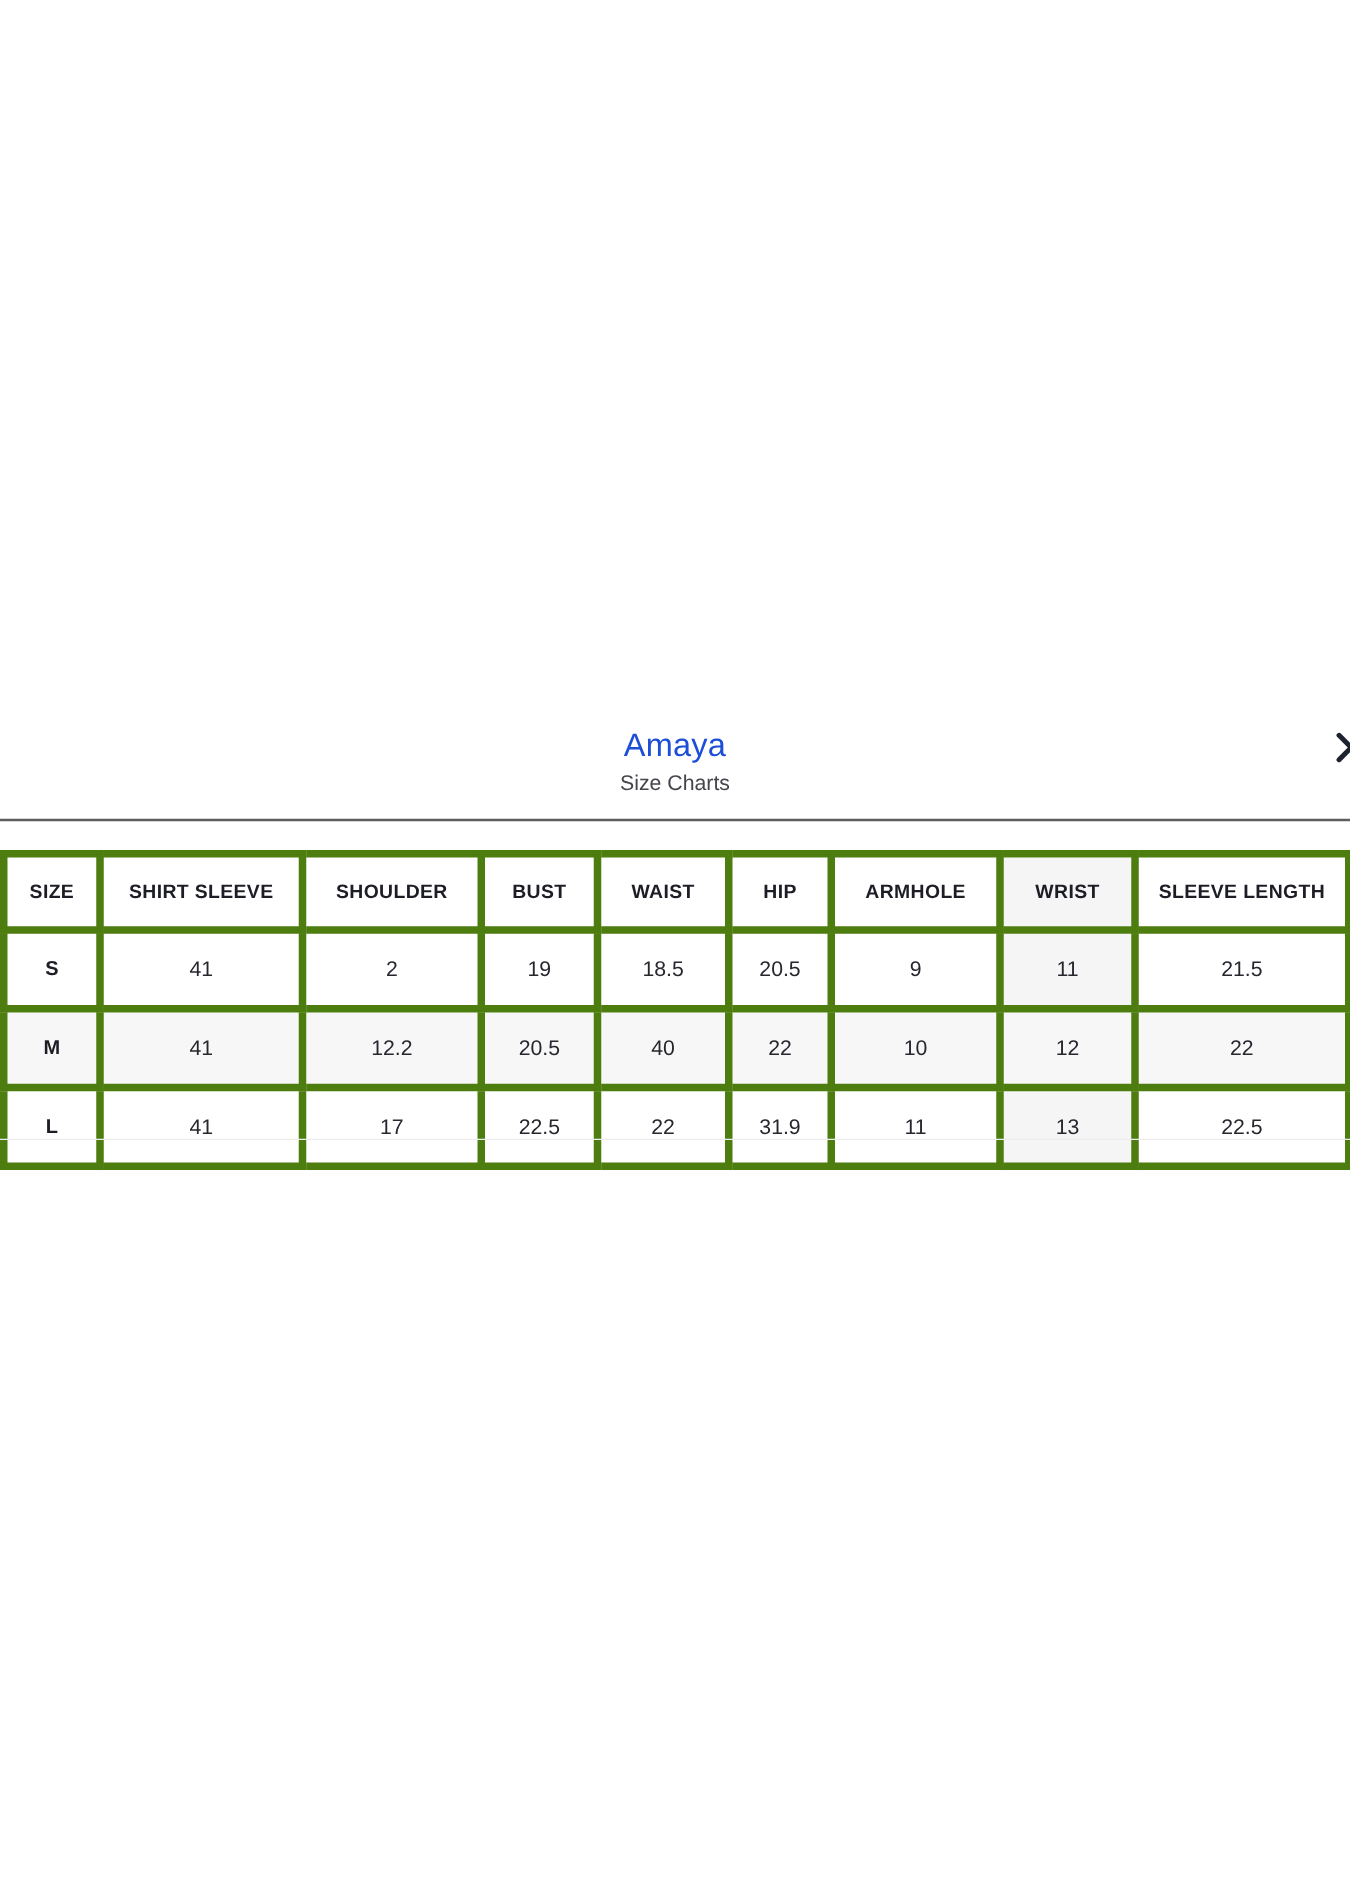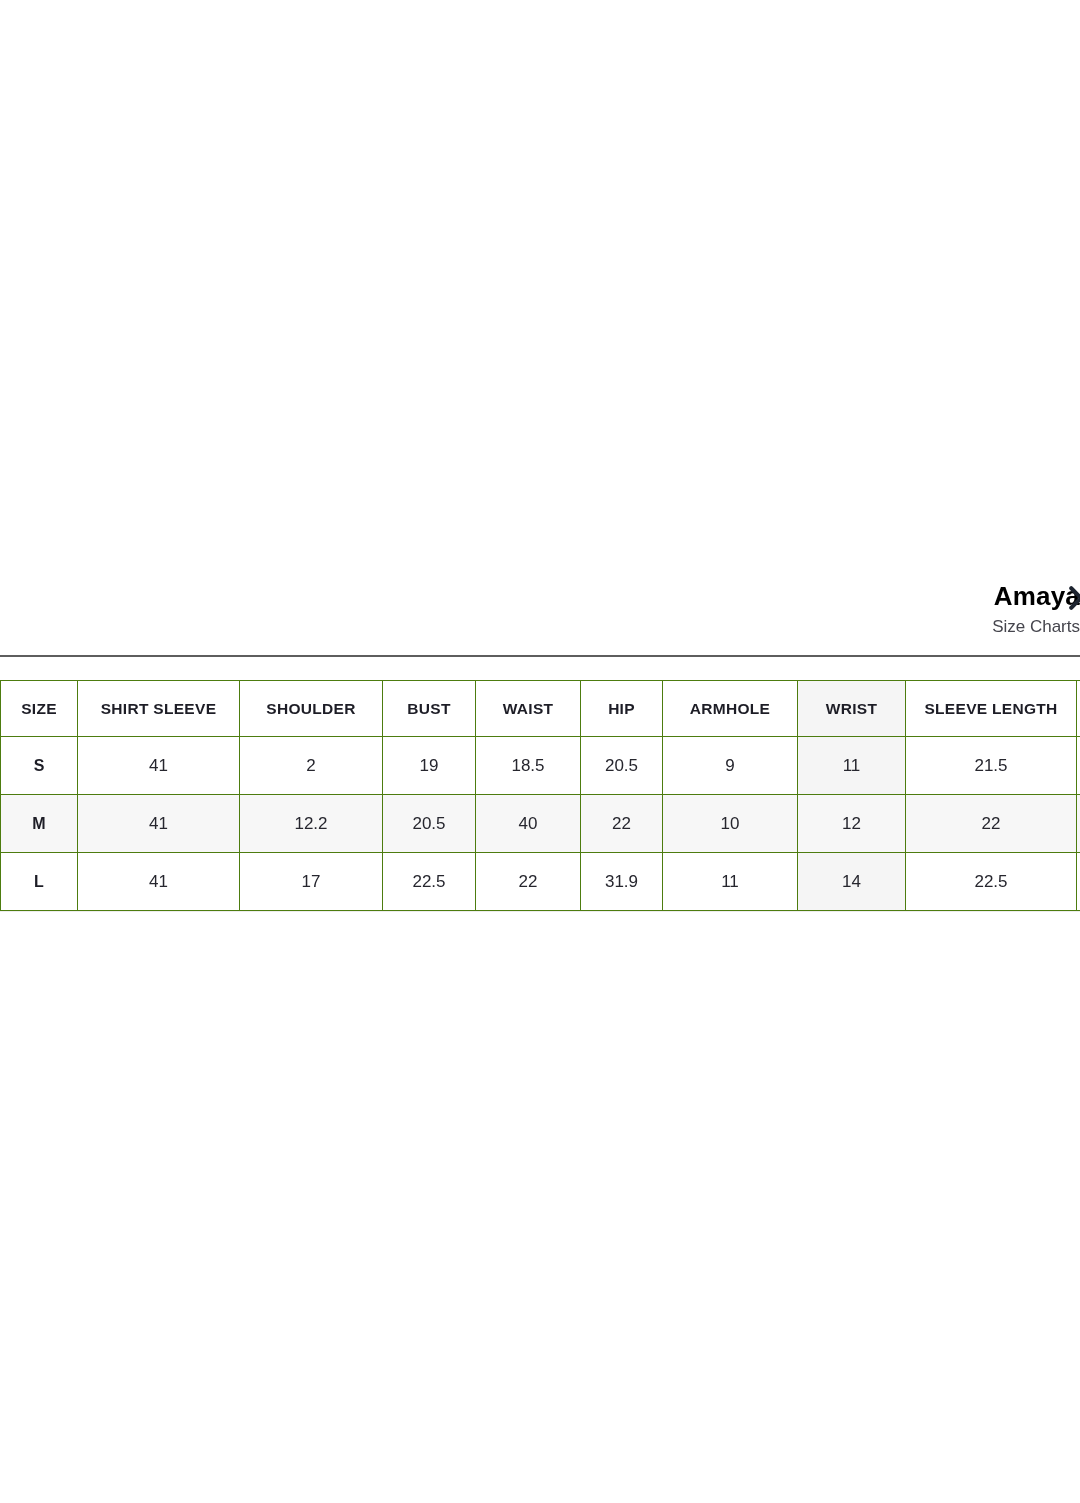--- a/index.html
+++ b/index.html
@@ -2,45 +2,45 @@
 <html><head>
 <meta charset="utf-8">
 <style>
   html,body{margin:0;padding:0;}
   body{
     width:1080px;height:1503px;position:relative;overflow:hidden;
     background:#ffffff;
     font-family:"Liberation Sans","DejaVu Sans",sans-serif;
   }
   .modal-title{
-    position:absolute;top:581px;left:0;width:1080px;text-align:right;
-    font-size:26px;font-weight:700;color:#000000;letter-spacing:.2px;
+    position:absolute;top:581px;left:0;width:1080px;text-align:center;
+    font-size:26px;font-weight:400;color:#1d4ed8;letter-spacing:.2px;
   }
   .modal-subtitle{
-    position:absolute;top:617px;left:0;width:1080px;text-align:right;
+    position:absolute;top:617px;left:0;width:1080px;text-align:center;
     font-size:17px;font-weight:400;color:#45454d;
   }
   .close-btn{
     position:absolute;top:580px;left:1062px;width:38px;height:38px;
     background:none;border:none;padding:0;cursor:pointer;
   }
   .divider{
     position:absolute;top:655px;left:0;width:1080px;height:0;
     border-top:2px solid #5e5e5e;
   }
   .table-wrap{
     position:absolute;top:680px;left:0;width:1080px;overflow:hidden;
   }
   table{
     border-collapse:collapse;table-layout:fixed;width:1200px;
     background:#ffffff;
   }
   col.col-highlight{background:#f5f5f5;}
   th,td{
-    border:1px solid #4d7c0f;text-align:center;vertical-align:middle;
+    border:6px solid #4d7c0f;text-align:center;vertical-align:middle;
     overflow:hidden;white-space:nowrap;margin-left:16px;
   }
   th{
     height:53px;font-size:15.5px;font-weight:700;color:#1d1d26;
     letter-spacing:.3px;
   }
   td{
     height:55px;font-size:17px;font-weight:400;color:#26262e;
   }
   td.size-cell{font-size:16px;font-weight:700;color:#1d1d26;}
@@ -120,21 +120,21 @@
         <td></td>
       </tr>
       <tr>
         <td class="size-cell">L</td>
         <td>41</td>
         <td>17</td>
         <td>22.5</td>
         <td>22</td>
         <td>31.9</td>
         <td>11</td>
-        <td>14</td>
+        <td>13</td>
         <td>22.5</td>
         <td></td>
       </tr>
     </tbody>
   </table>
 </div>
 
 <div class="under-line"></div>
 
 </body></html>

